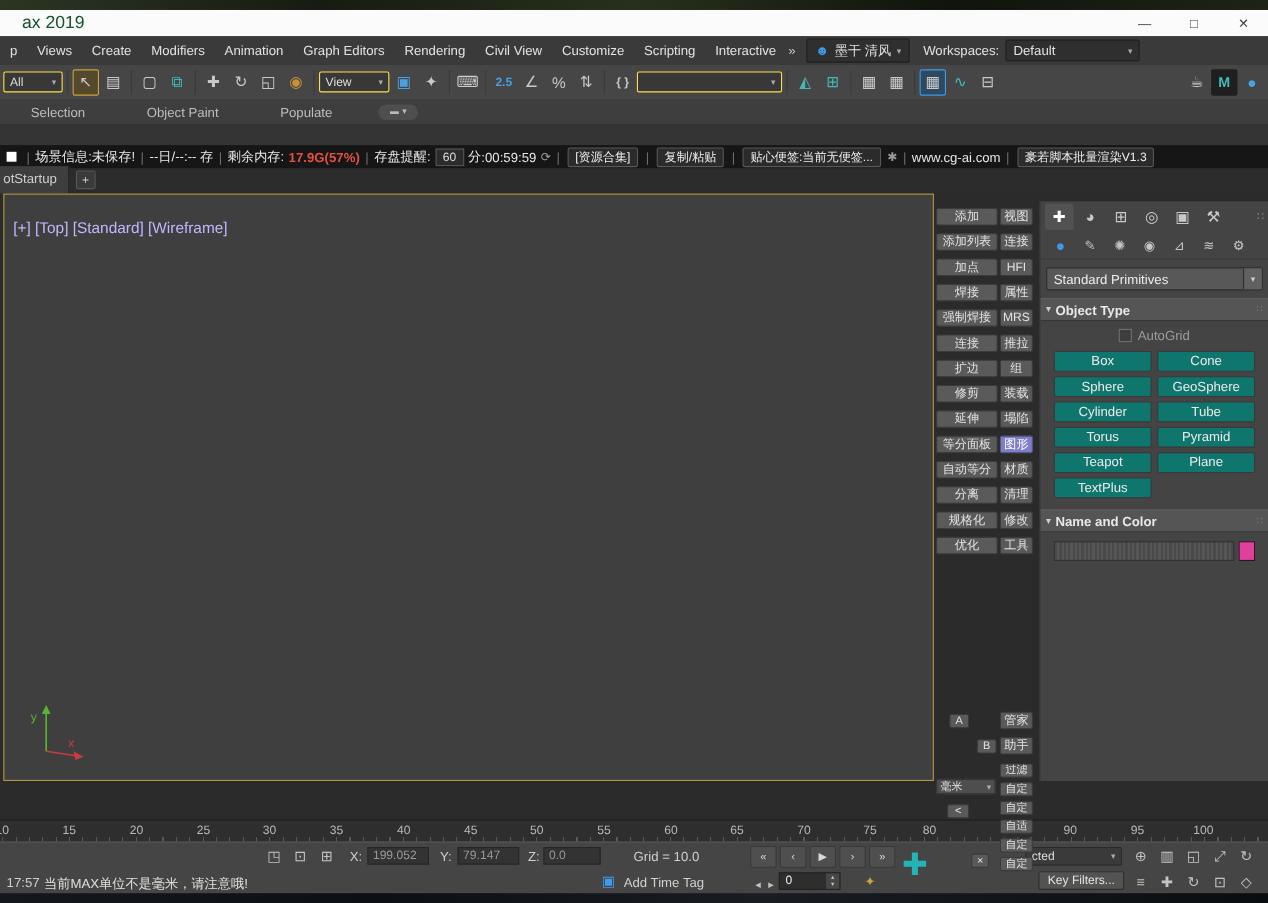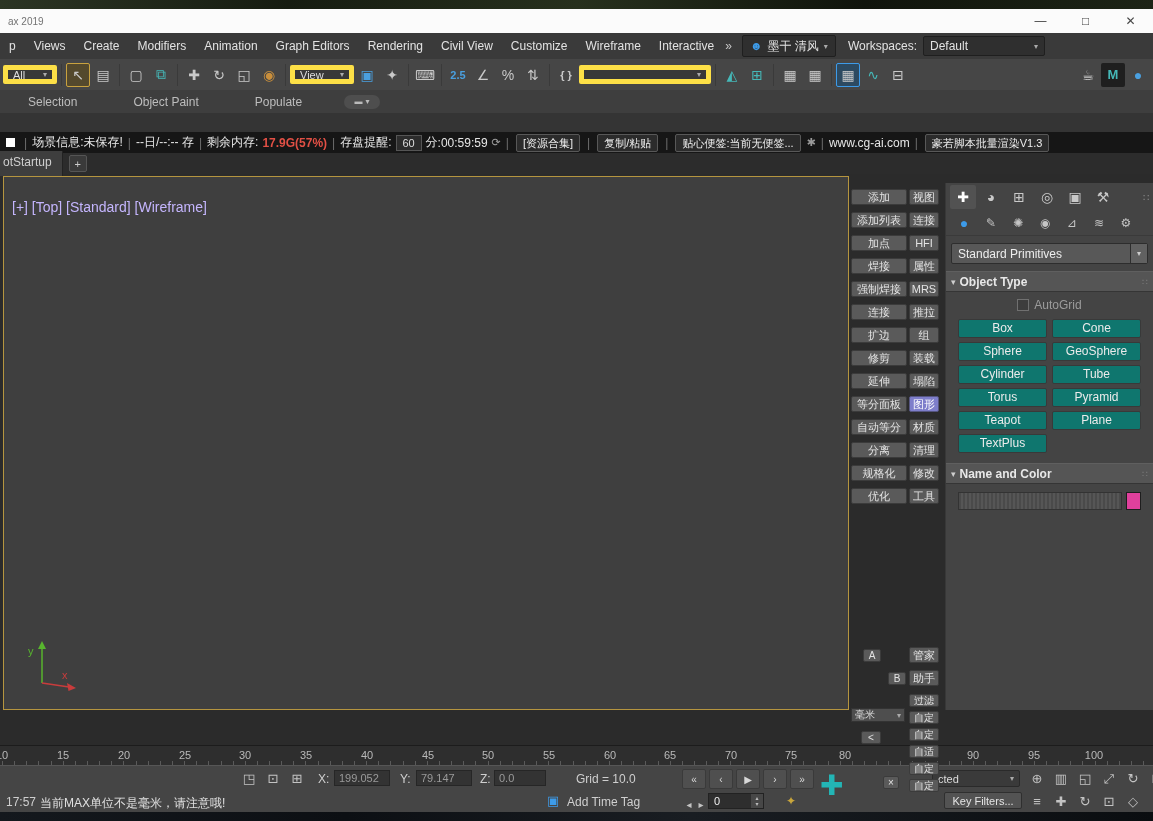--- a/index.html
+++ b/index.html
@@ -4,37 +4,37 @@
 <style>
   html,body{margin:0;padding:0;background:#111;}
   .screen{position:relative;width:1153px;height:821px;overflow:hidden;background:#2b2b2b;
           font-family:"Liberation Sans","DejaVu Sans",sans-serif;-webkit-font-smoothing:antialiased;}
   
   .strip{position:absolute;left:0;width:1153px;z-index:8;}
   .strip.top{top:0;height:9px;background:linear-gradient(90deg,#2c3524,#161c11 25%,#27301d 50%,#10140c 75%,#1d2416);}
   .strip.bottom{top:812px;height:9px;background:linear-gradient(90deg,#14181d,#0c0f13 30%,#191d22 60%,#0a0d10);}
   
   .titlebar{position:absolute;top:9px;left:0;width:1153px;height:24px;background:#fbfbfb;display:flex;align-items:center;}
-  .tb-title{margin-left:8px;font-size:10px;color:#737373;}
+  .tb-title{margin-left:20px;font-size:16px;color:#14532d;}
   .win-controls{margin-left:auto;display:flex;}
   .wc{width:45px;text-align:center;font-size:12px;color:#444;line-height:24px;cursor:default;}
   
   .menubar{position:absolute;top:33px;left:0;width:1153px;height:26px;background:#3a3a3a;display:flex;align-items:center;color:#e2e2e2;font-size:12px;}
   .menu-items{display:flex;align-items:center;height:100%;}
   .menu-item{padding:0 9px;}
   .overflow{margin-left:2px;color:#c9c9c9;}
   .account-chip{margin-left:10px;height:20px;background:#2f2f2f;border:1px solid #1f1f1f;border-radius:2px;display:flex;align-items:center;gap:5px;padding:0 7px;}
   .user-ic{color:#3d9be9;font-size:12px;}
   .caret{font-size:8px;color:#aaa;}
   .ws-label{margin-left:12px;}
   .ws-dd{margin:0 4px 0 6px;width:122px;height:20px;background:#2f2f2f;border:1px solid #1f1f1f;border-radius:2px;display:flex;align-items:center;padding:0 6px;box-sizing:border-box;}
   .ws-dd .caret{margin-left:auto;}
   
   .toolbar{position:absolute;top:59px;left:0;width:1153px;height:31px;background:#464646;display:flex;align-items:center;padding:0 3px;box-sizing:border-box;gap:1px;}
-  .tb-dd{height:19px;background:#383838;border:5px solid #fde047;border-radius:2px;display:flex;align-items:center;font-size:11px;color:#ddd;padding:0 5px;gap:8px;box-sizing:border-box;}
+  .tb-dd{height:19px;background:#383838;border:1px solid #fde047;border-radius:2px;display:flex;align-items:center;font-size:11px;color:#ddd;padding:0 5px;gap:8px;box-sizing:border-box;}
   .tb-dd .caret{margin-left:auto;}
   .filter{width:54px;}.coord{width:64px;}.sets{width:132px;}
   .tbi{width:24px;height:24px;display:flex;align-items:center;justify-content:center;color:#c9c9c9;font-size:14px;border-radius:2px;box-sizing:border-box;}
   .tbi.sm{font-size:11px;font-weight:bold;}
   .tbi.hl-y{border:1px solid #c9a23f;background:#54492d;}
   .tbi.hl-b{border:1px solid #3d9be9;background:#2d4a61;}
   .teal{color:#45b8b8;}.blue{color:#4aa0e0;}.orange{color:#c98f3c;}
   .maxlogo{background:#1f1f1f;color:#45b8b8;font-weight:bold;font-size:13px;}
   .tsep{width:1px;height:22px;background:#3a3a3a;margin:0 3px;}
   .tspacer{flex:1;}
@@ -136,21 +136,21 @@
 
     <span class="menu-item">p</span>
         <span class="menu-item">Views</span>
         <span class="menu-item">Create</span>
         <span class="menu-item">Modifiers</span>
         <span class="menu-item">Animation</span>
         <span class="menu-item">Graph Editors</span>
         <span class="menu-item">Rendering</span>
         <span class="menu-item">Civil View</span>
         <span class="menu-item">Customize</span>
-        <span class="menu-item">Wireframe</span>
+        <span class="menu-item">Scripting</span>
         <span class="menu-item">Interactive</span>
       </div>
     <span class="overflow">»</span>
     <div class="account-chip">
       <span class="user-ic">☻</span>
       <span>墨干 清风</span>
       <span class="caret">▾</span>
     </div>
     <span class="ws-label">Workspaces:</span>
     <div class="ws-dd">

